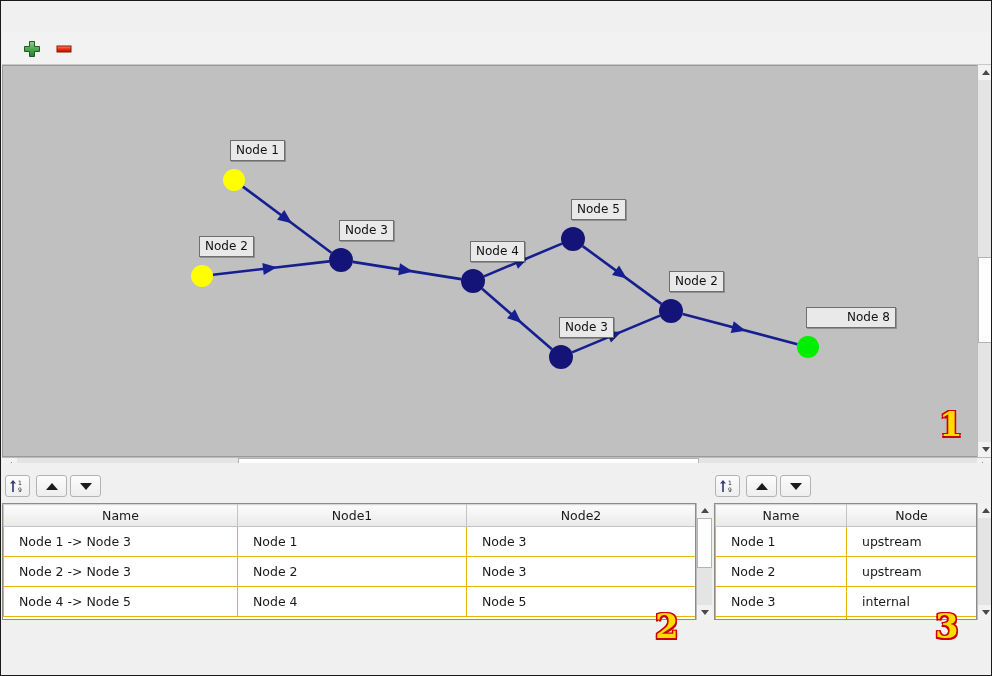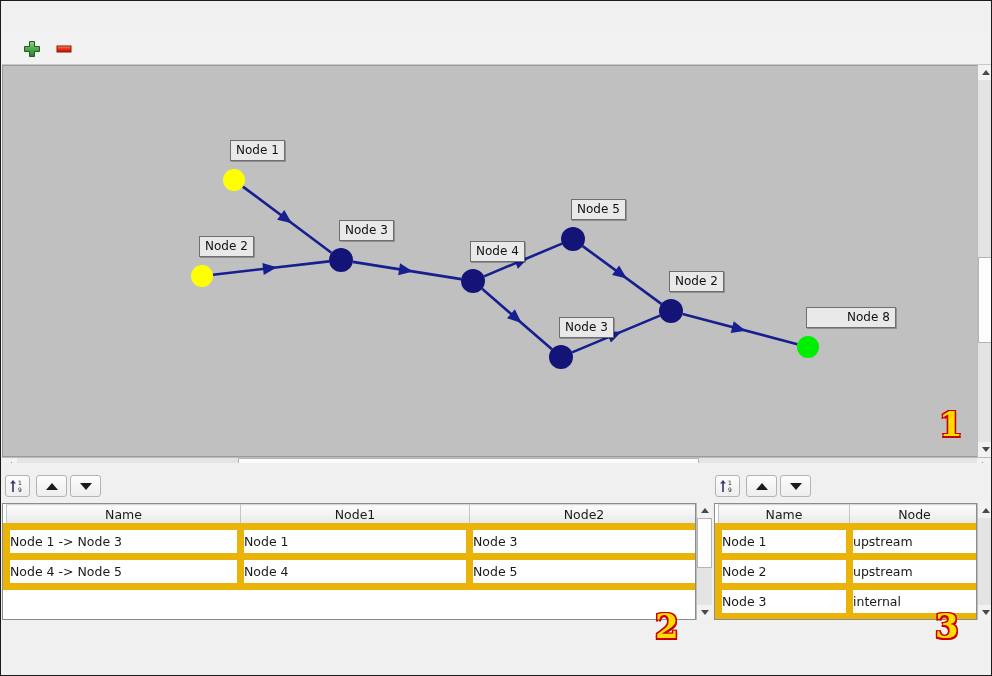--- a/index.html
+++ b/index.html
@@ -142,22 +142,22 @@
     table-layout: fixed; background: #ffffff;
     font-size: 12.5px; color: #1a1a1a;
   }
   table.grid th {
     height: 22px; font-weight: normal; font-size: 12.5px;
     background: linear-gradient(#fcfcfc,#e9e9e9);
     border: 1px solid #c4c4c4; border-top: 1px solid #d8d8d8;
     text-align: center; color: #1a1a1a; margin-left: 13px;
   }
   table.grid td {
-    height: 30px; padding: 0 0;
-    border: 7px solid #eab308;
+    height: 30px; padding: 0 15px;
+    border: 1px solid #eab308;
     background: #ffffff; text-align: left; vertical-align: middle;
   }
   .grid-wrap {
     position: absolute; overflow: hidden; background:#fff;
     border: 1px solid #8c8c8c;
   }
   .panel-footer {
     position:absolute; left:0; bottom:0; height: 27px; background:#f0f0f0;
   }
   .resize-grip {
@@ -315,20 +315,25 @@
               <th>Node2</th>
             </tr>
           </thead>
         <tbody id="reaches-body">
             <tr>
               <td>Node 1 -&gt; Node 3</td>
               <td>Node 1</td>
               <td>Node 3</td>
             </tr>
             <tr>
+              <td>Node 2 -&gt; Node 3</td>
+              <td>Node 2</td>
+              <td>Node 3</td>
+            </tr>
+            <tr>
               <td>Node 4 -&gt; Node 5</td>
               <td>Node 4</td>
               <td>Node 5</td>
             </tr>
           </tbody>
       </table>
     </div>
 
     <div class="sb-v" style="left:694px; top:31px; width:15px; height:117px;">
       <div class="sb-arrow" style="left:0;top:0;">

